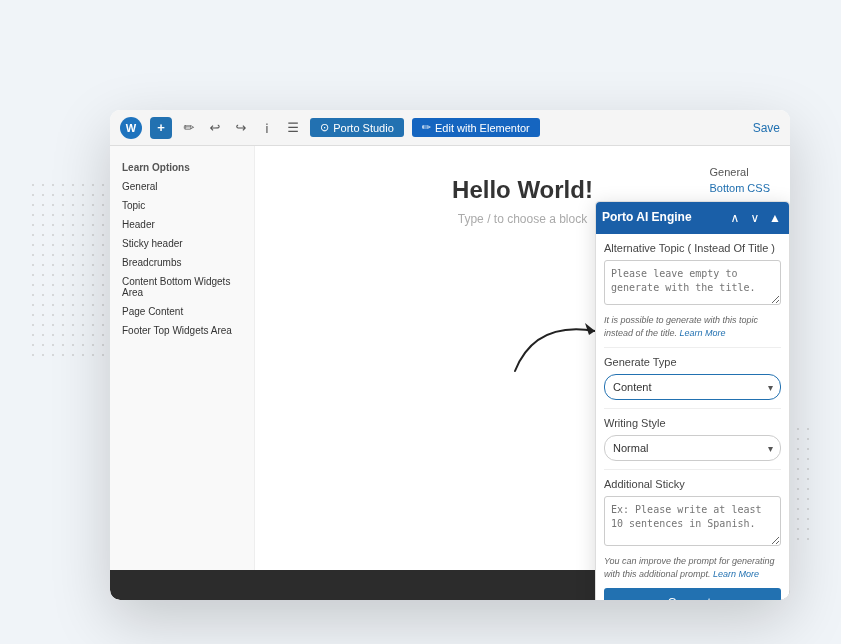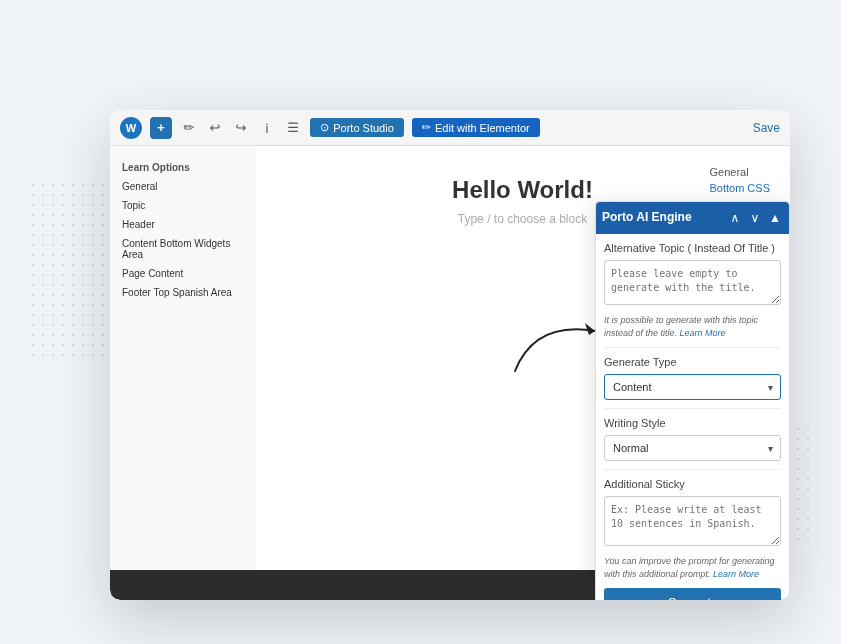--- a/index.html
+++ b/index.html
@@ -303,21 +303,21 @@
       background: #eee;
       margin: 8px 0;
     }
     .panel-select-wrap {
       position: relative;
       width: 100%;
     }
     .panel-select {
       width: 100%;
       border: 1px solid #2271b1;
-      border-radius: 3px;
+      border-radius: 12px;
       padding: 6px 24px 6px 8px;
       font-size: 11px;
       color: #333;
       appearance: none;
       background: #fff;
       cursor: pointer;
       outline: none;
     }
     .panel-select-arrow {
       position: absolute;
@@ -388,23 +388,25 @@
     <a class="save-link">Save</a>
   </div>
 
   <div class="content-area">
 
     <div class="sidebar">
       <div class="sidebar-title">Learn Options</div>
       <div class="sidebar-item">General</div>
       <div class="sidebar-item">Topic</div>
       <div class="sidebar-item">Header</div>
+      <div class="sidebar-item">Sticky header</div>
+      <div class="sidebar-item">Breadcrumbs</div>
       <div class="sidebar-item">Content Bottom Widgets Area</div>
       <div class="sidebar-item">Page Content</div>
-      <div class="sidebar-item">Footer Top Spanish Area</div>
+      <div class="sidebar-item">Footer Top Widgets Area</div>
     </div>
 
     <div class="main-content">
       <h1 class="page-title-text">Hello World!</h1>
       <p class="page-subtitle">Type / to choose a block</p>
 
       <div class="general-area">
         <span class="general-label">General</span>
         <span class="custom-css-label">Bottom CSS</span>
       </div>

